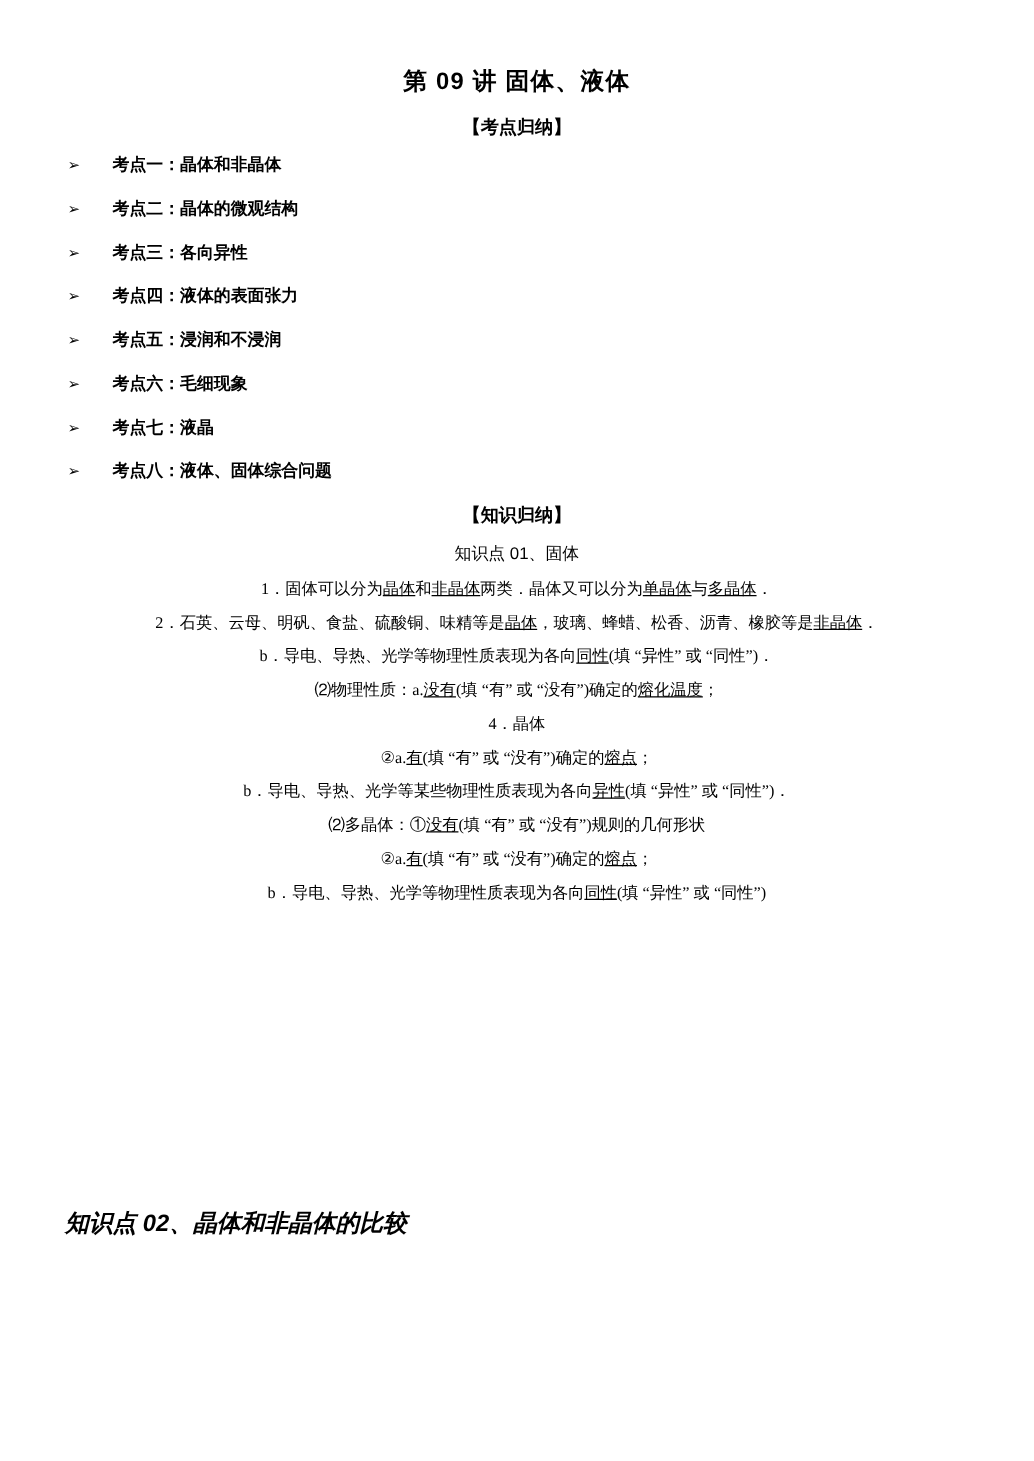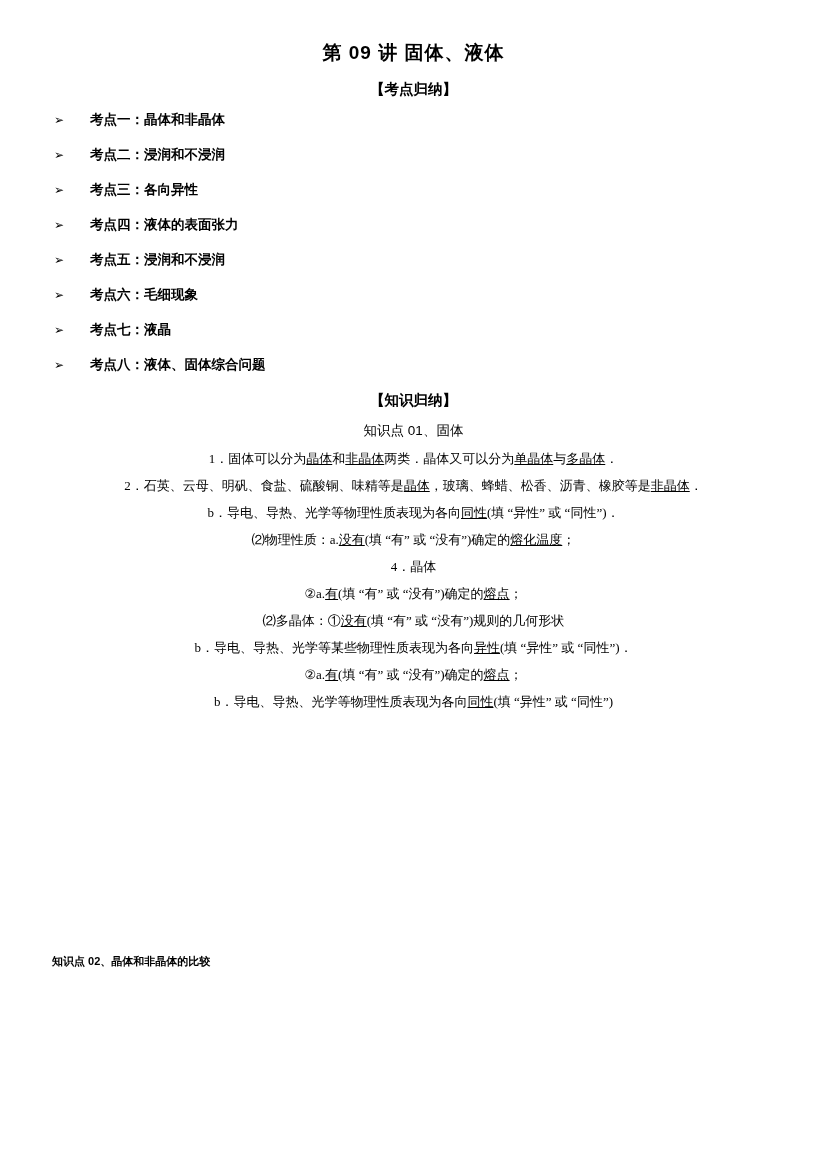--- a/index.html
+++ b/index.html
@@ -20,21 +20,21 @@
     left: 0;
     top: 0;
     width: 827px;
     height: 1169px;
     padding: 0;
     box-sizing: border-box;
   }
   .content {
     position: absolute;
     left: 52px;
-    top: 40px;
+    top: 52px;
     width: 723px;
   }
   .doc-title {
     text-align: center;
     font-size: 19px;
     font-weight: bold;
     letter-spacing: 1px;
     margin: 0 0 14px 0;
     font-family: "Liberation Sans", "DejaVu Sans", sans-serif;
   }
@@ -83,44 +83,45 @@
     font-family: "Liberation Serif", "DejaVu Serif", serif;
     text-align: center;
   }
   .u {
     text-decoration: underline;
   }
   .spacer-block {
     height: 236px;
   }
   .kp-title-2 {
-    font-size: 11px;
+    font-size: 19px;
     font-weight: bold;
     margin: 0;
     font-family: "Liberation Sans", "DejaVu Sans", sans-serif;
+    font-style: italic;
   }
 </style>
 </head>
 <body>
 
 <div class="page">
   <div class="content">
 
     <div class="doc-title">第 09 讲  固体、液体</div>
 
     <div class="section-heading">【考点归纳】</div>
 
     <ul class="kaodian-list">
       <li class="kaodian-item">
         <span class="bullet">➢</span>
         <span class="kaodian-label">考点一：晶体和非晶体</span>
       </li>
       <li class="kaodian-item">
         <span class="bullet">➢</span>
-        <span class="kaodian-label">考点二：浸润和不浸润</span>
+        <span class="kaodian-label">考点二：晶体的微观结构</span>
       </li>
       <li class="kaodian-item">
         <span class="bullet">➢</span>
         <span class="kaodian-label">考点三：各向异性</span>
       </li>
       <li class="kaodian-item">
         <span class="bullet">➢</span>
         <span class="kaodian-label">考点四：液体的表面张力</span>
       </li>
       <li class="kaodian-item">
@@ -144,22 +145,22 @@
     <div class="section-heading">【知识归纳】</div>
 
     <div class="kp-title">知识点 01、固体</div>
 
     <p class="para">1．固体可以分为<span class="u">晶体</span>和<span class="u">非晶体</span>两类．晶体又可以分为<span class="u">单晶体</span>与<span class="u">多晶体</span>．</p>
     <p class="para">2．石英、云母、明矾、食盐、硫酸铜、味精等是<span class="u">晶体</span>，玻璃、蜂蜡、松香、沥青、橡胶等是<span class="u">非晶体</span>．</p>
     <p class="para">b．导电、导热、光学等物理性质表现为各向<span class="u">同性</span>(填 “异性” 或 “同性”)．</p>
     <p class="para">⑵物理性质：a.<span class="u">没有</span>(填 “有” 或 “没有”)确定的<span class="u">熔化温度</span>；</p>
     <p class="para">4．晶体</p>
     <p class="para">②a.<span class="u">有</span>(填 “有” 或 “没有”)确定的<span class="u">熔点</span>；</p>
+    <p class="para">b．导电、导热、光学等某些物理性质表现为各向<span class="u">异性</span>(填 “异性” 或 “同性”)．</p>
     <p class="para">⑵多晶体：①<span class="u">没有</span>(填 “有” 或 “没有”)规则的几何形状</p>
-    <p class="para">b．导电、导热、光学等某些物理性质表现为各向<span class="u">异性</span>(填 “异性” 或 “同性”)．</p>
     <p class="para">②a.<span class="u">有</span>(填 “有” 或 “没有”)确定的<span class="u">熔点</span>；</p>
     <p class="para">b．导电、导热、光学等物理性质表现为各向<span class="u">同性</span>(填 “异性” 或 “同性”)</p>
 
     <div class="spacer-block"></div>
 
     <div class="kp-title-2">知识点 02、晶体和非晶体的比较</div>
 
   </div>
 </div>
 

